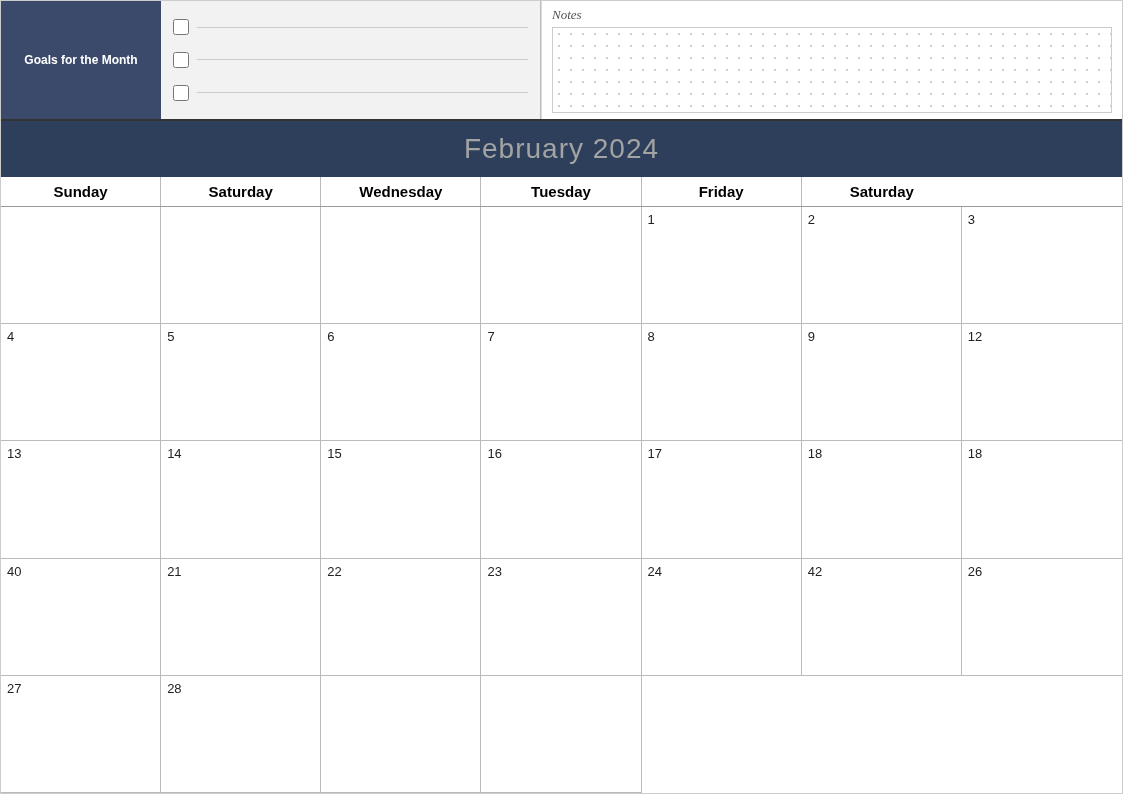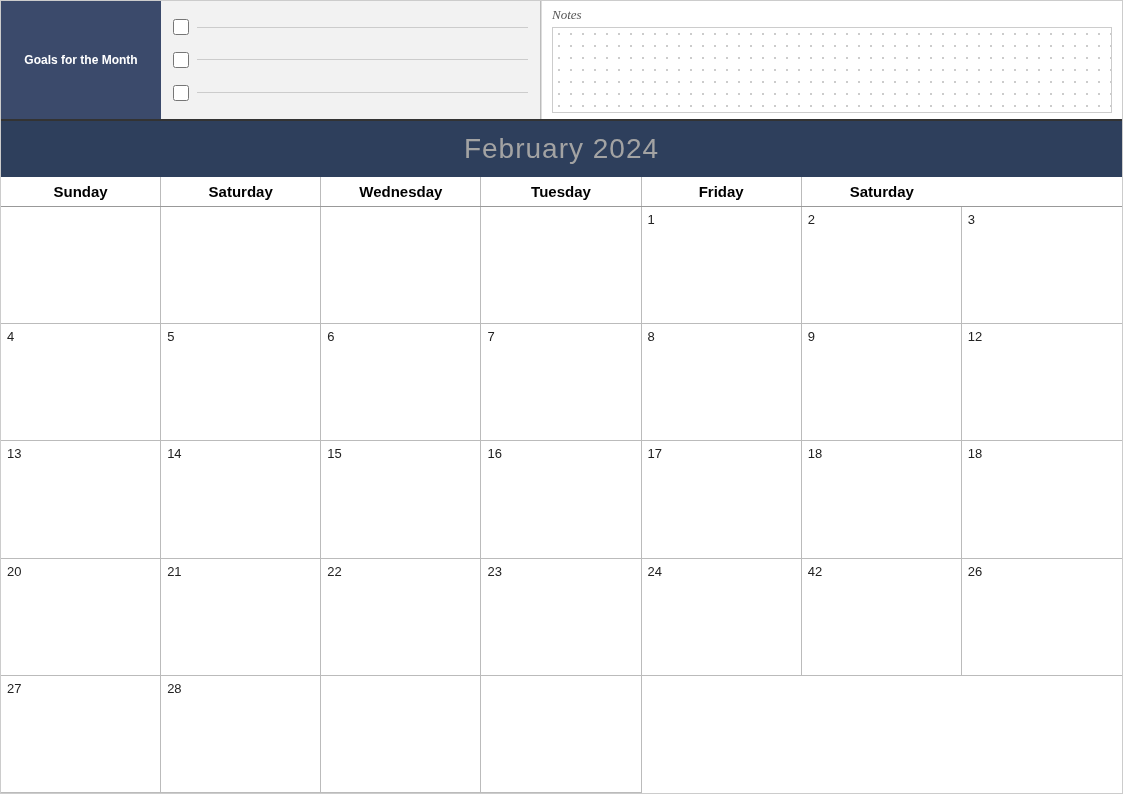--- a/index.html
+++ b/index.html
@@ -226,21 +226,21 @@
       <div class="calendar-cell"><span class="cell-number">8</span></div>
       <div class="calendar-cell"><span class="cell-number">9</span></div>
       <div class="calendar-cell"><span class="cell-number">12</span></div>
       <div class="calendar-cell"><span class="cell-number">13</span></div>
       <div class="calendar-cell"><span class="cell-number">14</span></div>
       <div class="calendar-cell"><span class="cell-number">15</span></div>
       <div class="calendar-cell"><span class="cell-number">16</span></div>
       <div class="calendar-cell"><span class="cell-number">17</span></div>
       <div class="calendar-cell"><span class="cell-number">18</span></div>
       <div class="calendar-cell"><span class="cell-number">18</span></div>
-      <div class="calendar-cell"><span class="cell-number">20</span></div>
+      <div class="calendar-cell"><span class="cell-number">40</span></div>
       <div class="calendar-cell"><span class="cell-number">21</span></div>
       <div class="calendar-cell"><span class="cell-number">22</span></div>
       <div class="calendar-cell"><span class="cell-number">23</span></div>
       <div class="calendar-cell"><span class="cell-number">24</span></div>
       <div class="calendar-cell"><span class="cell-number">42</span></div>
       <div class="calendar-cell"><span class="cell-number">26</span></div>
       <div class="calendar-cell"><span class="cell-number">27</span></div>
       <div class="calendar-cell"><span class="cell-number">28</span></div>
       <div class="calendar-cell empty"></div>
       <div class="calendar-cell empty"></div>

